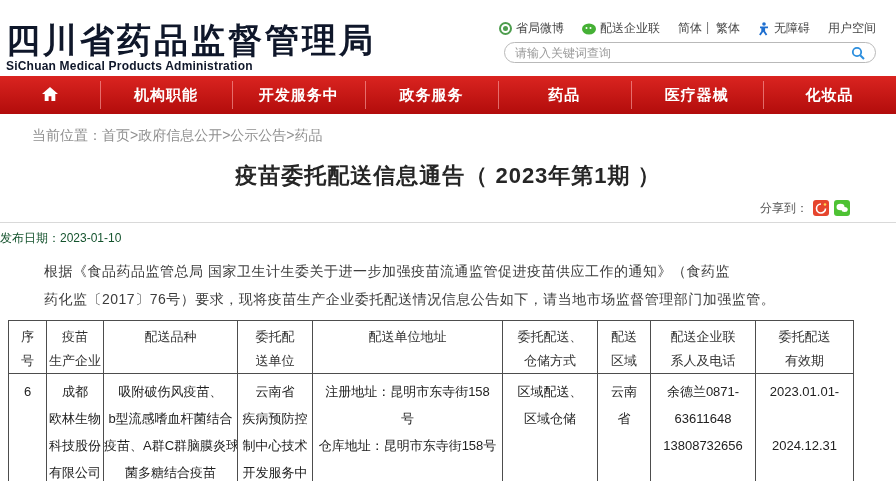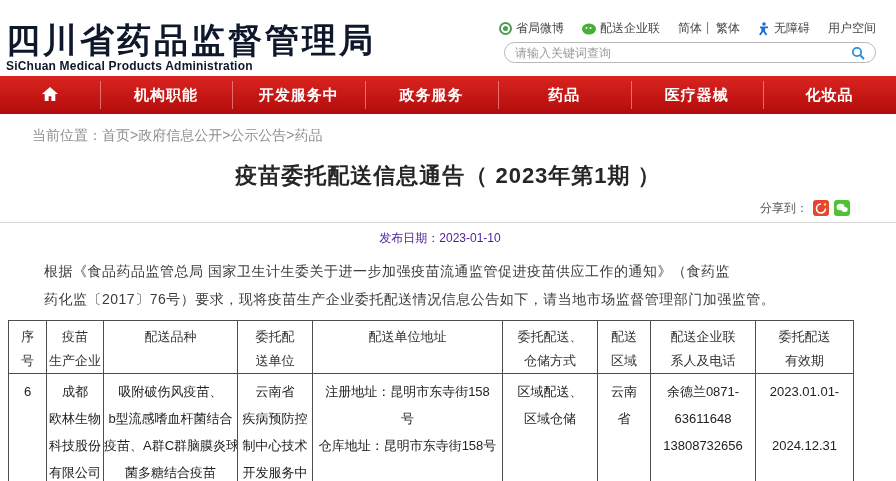--- a/index.html
+++ b/index.html
@@ -44,21 +44,21 @@
   
   .breadcrumb { margin:13px 0 0 32px; font-size:14px; color:#8f8f8f; }
 
   
   .title { margin-top:16px; text-align:center; font-size:22px; font-weight:bold;
     color:#262626; letter-spacing:1px; }
   .share-row { display:flex; justify-content:flex-end; align-items:center; gap:5px;
     margin:9px 46px 0 0; font-size:12px; color:#555; height:16px; }
   .share-ic { display:inline-flex; cursor:pointer; }
   .rule { border:0; border-top:1px solid #d9d9d9; margin-top:6px; }
-  .pub-date { text-align:center; margin:7px 16px 0 0; font-size:12px; color:#4c1d95; }
+  .pub-date { text-align:left; margin:7px 16px 0 0; font-size:12px; color:#14532d; }
 
   .paragraphs { margin:17px 30px 0 44px; font-size:14px; color:#3c3c3c;
     letter-spacing:0.5px; line-height:15px; }
   .paragraphs .line { margin-bottom:13px; }
 
   
   .info-table { margin:8px 0 0 8px; border-collapse:collapse; table-layout:fixed;
     width:845px; }
   .info-table th, .info-table td { border:1px solid #4d4d4d; text-align:center;
     font-weight:normal; white-space:pre; overflow:hidden; }

